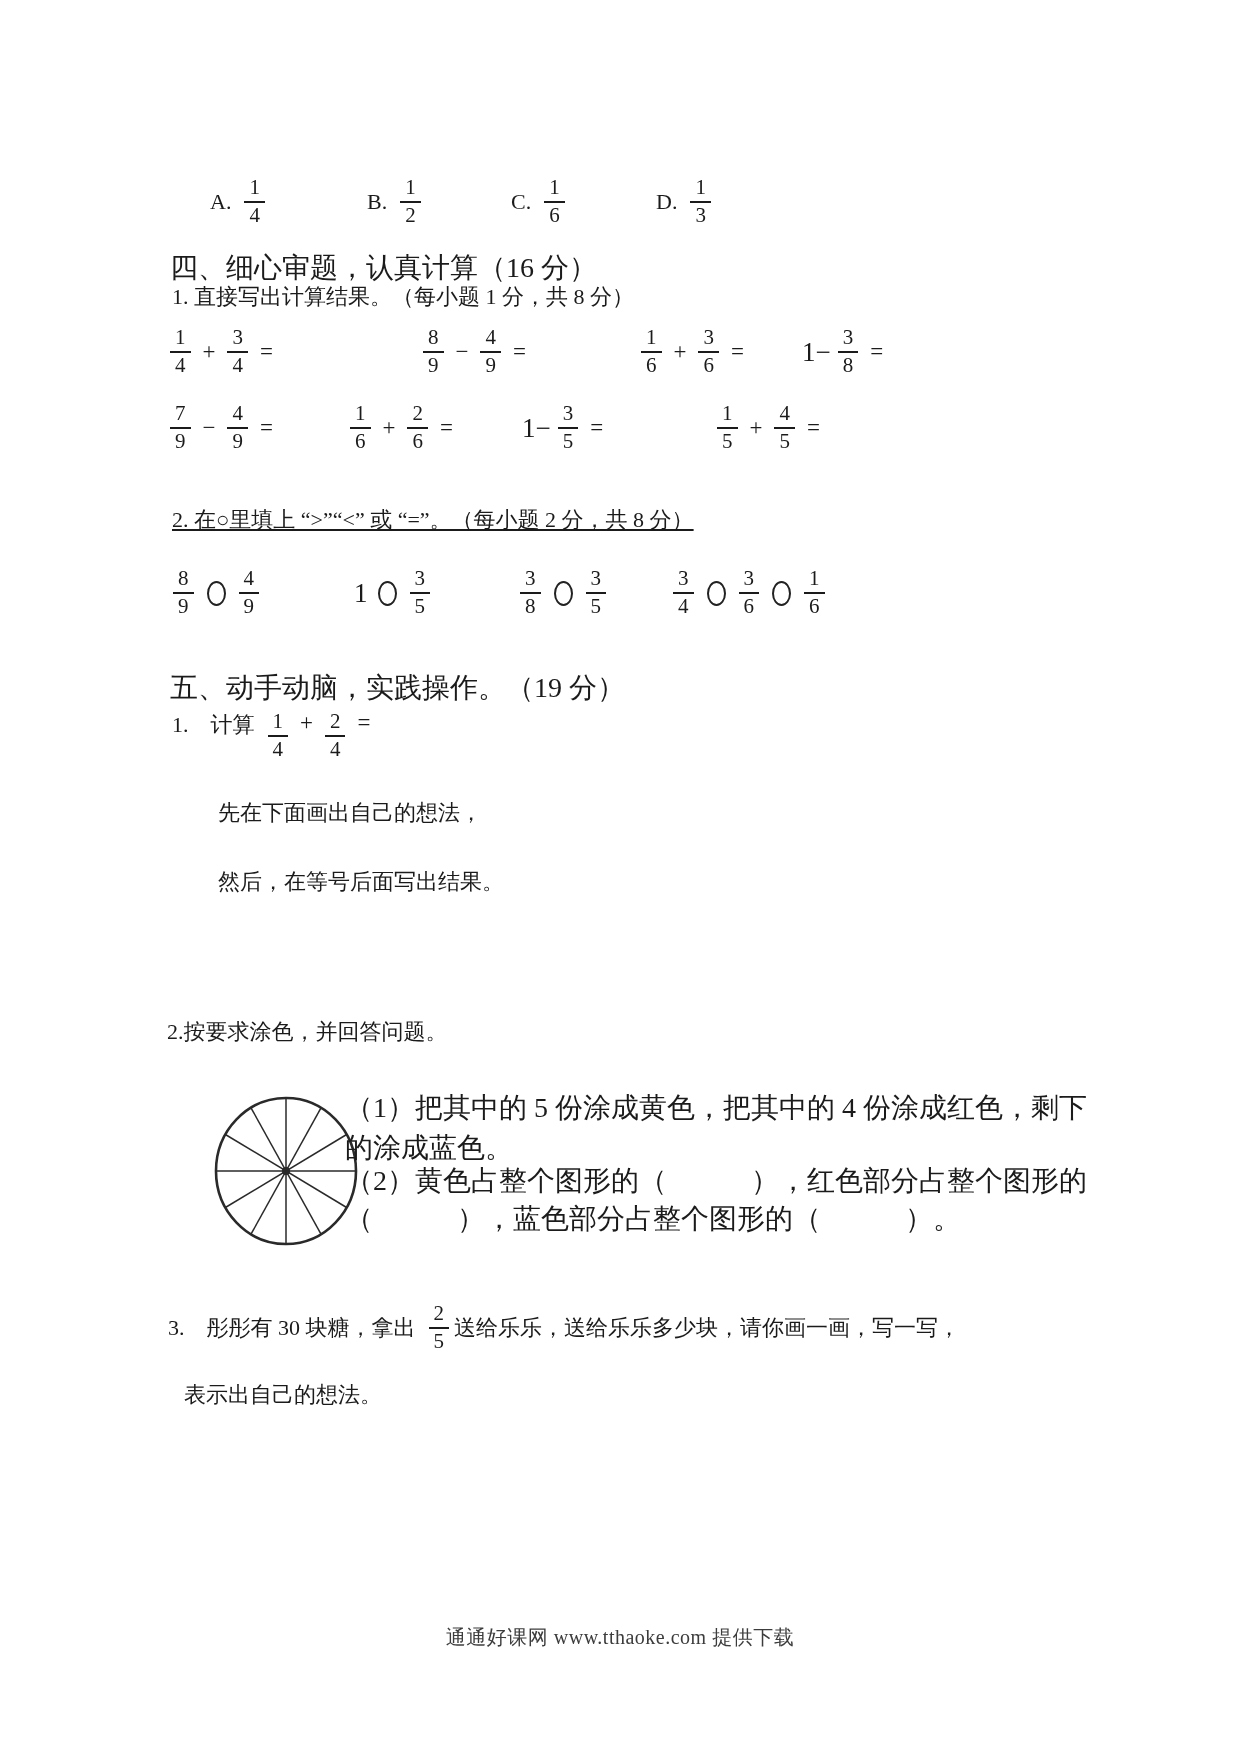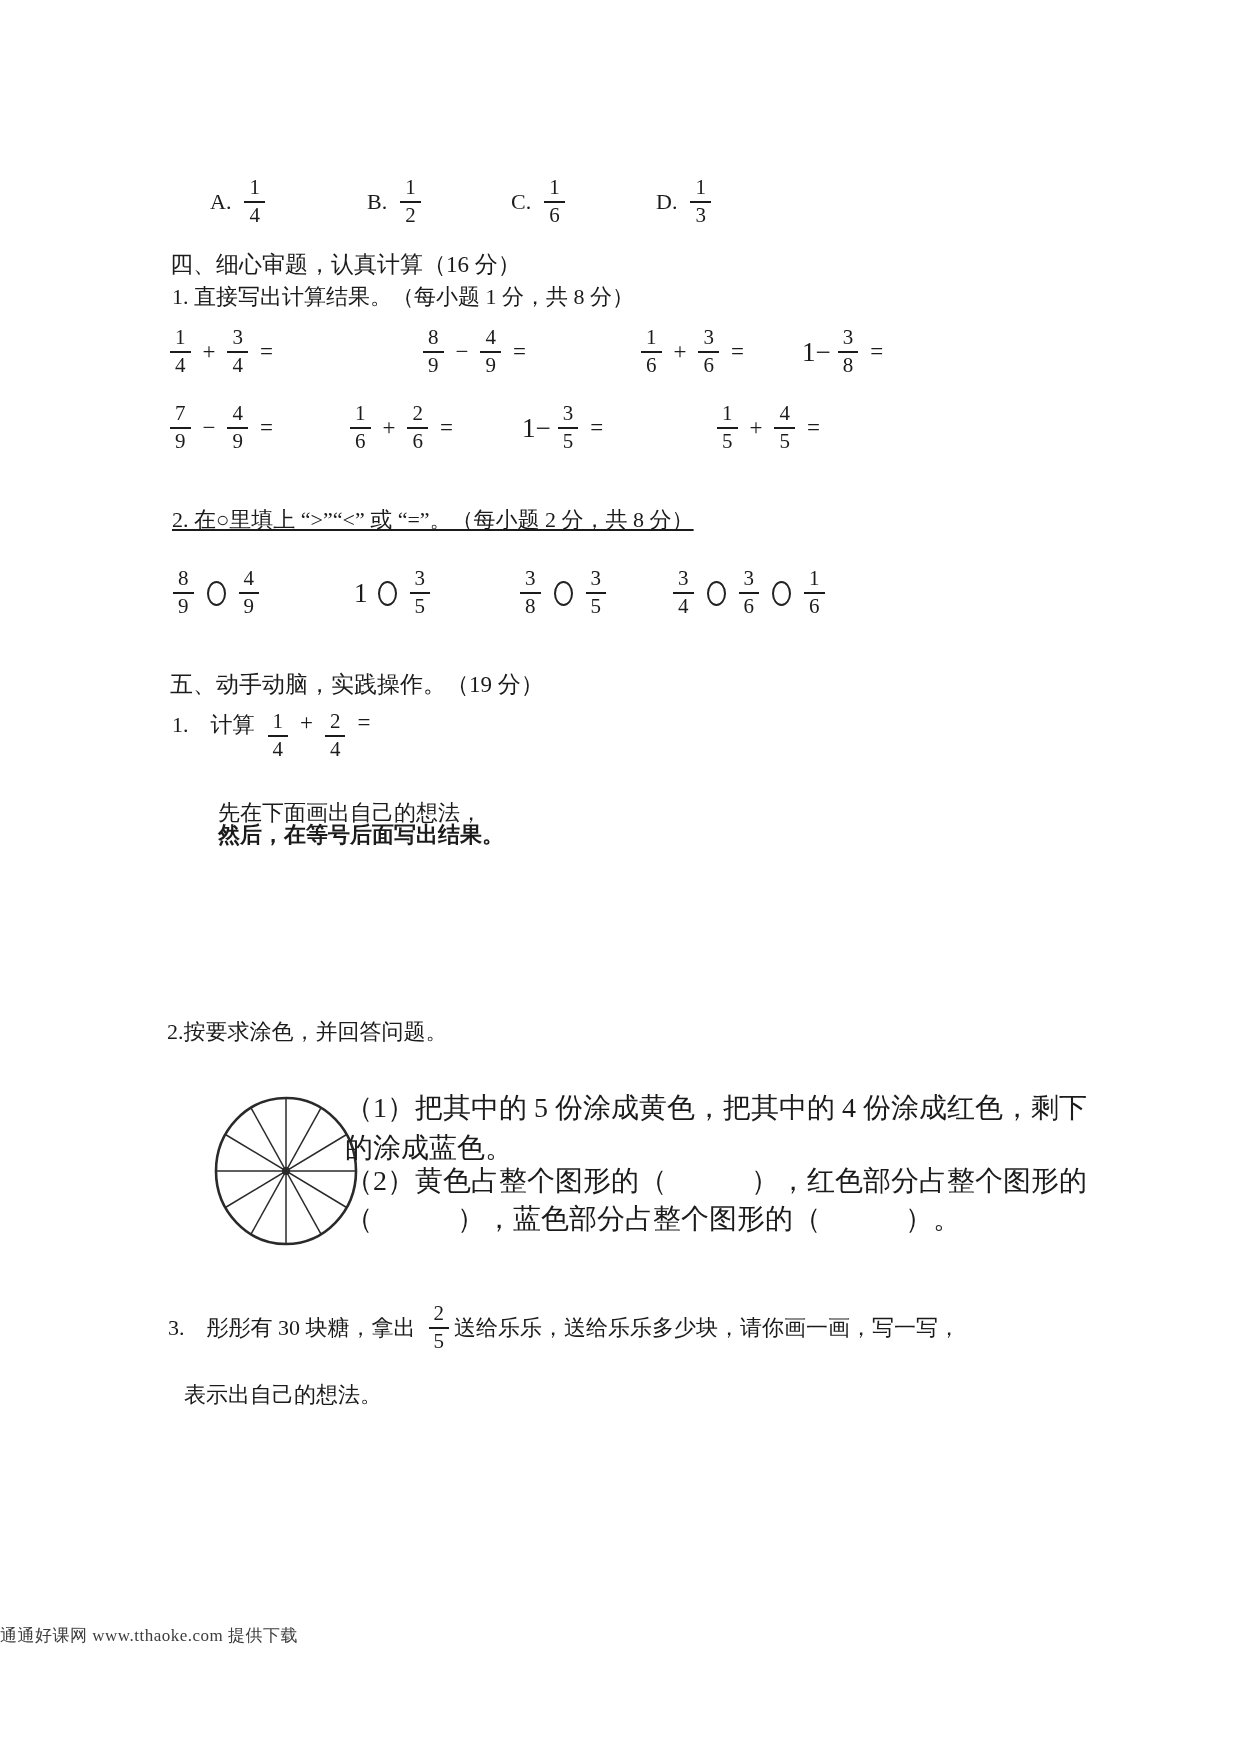--- a/index.html
+++ b/index.html
@@ -9,21 +9,21 @@
     width: 1240px;
     height: 1754px;
     background: #ffffff;
     font-family: "Liberation Serif", "DejaVu Serif", serif;
     color: #1b1b1b;
     overflow: hidden;
   }
 
   
   .tline { position: absolute; font-size: 22px; white-space: nowrap; line-height: 1.3; }
-  .h2 { font-size: 23px; }
+  .h2 { font-size: 28px; }
 
   
   .exprrow { position: absolute; left: 0; right: 0; }
   .expr { position: absolute; top: 0; height: 100%; display: inline-flex; align-items: center; white-space: nowrap; }
 
   .options-row { top: 166px; height: 72px; }
   .o1 { left: 210px; } .o2 { left: 367px; } .o3 { left: 511px; } .o4 { left: 656px; }
 
   .calc-row1 { top: 316px; height: 72px; }
   .r1e1 { left: 165px; } .r1e2 { left: 418px; } .r1e3 { left: 636px; } .r1e4 { left: 800px; }
@@ -44,33 +44,33 @@
   .fnum { padding: 0 5px 1px; }
   .fden { border-top: 2px solid #1b1b1b; padding: 1px 5px 0; }
   .cmp { display: inline-block; width: 19px; height: 25px; border: 2px solid #222; border-radius: 50%; margin: 0 8px; }
 
   
   .sec4-heading { left: 170px; top: 250px; }
   .sec4-q1-label { left: 172px; top: 283px; }
   .sec4-q2-label { left: 172px; top: 506px; text-decoration: underline; }
   .sec5-heading { left: 170px; top: 670px; }
   .hint1 { left: 218px; top: 791px; margin-top: 8px; }
-  .hint2 { left: 218px; top: 821px; font-weight: bold; }
+  .hint2 { left: 218px; top: 868px; }
   .sec5-q2-label { left: 167px; top: 1018px; }
 
   .figure-wrap { position: absolute; left: 212px; top: 1094px; width: 148px; height: 154px; }
 
   .subblock { position: absolute; left: 345px; width: 660px; font-size: 28px; }
   .sub1 { top: 1088px; line-height: 40px; }
   .sub2 { top: 1162px; line-height: 38px; }
   .subblock div { white-space: nowrap; }
 
   .q3line2 { left: 184px; top: 1381px; }
 
-  .footer { position: absolute; left: 0; right: 0; top: 1624px; font-size: 17px; color: #3c3c3c; letter-spacing: 0.5px; }
+  .footer { position: absolute; left: 0; right: 0; top: 1624px; text-align: center; font-size: 20px; color: #3c3c3c; letter-spacing: 0.5px; }
 </style>
 </head>
 <body>
 
 <div class="page">
 
   <div class="exprrow options-row">
     <span class="expr o1">
         <span class="txt">A.</span>
         <span class="frac">

